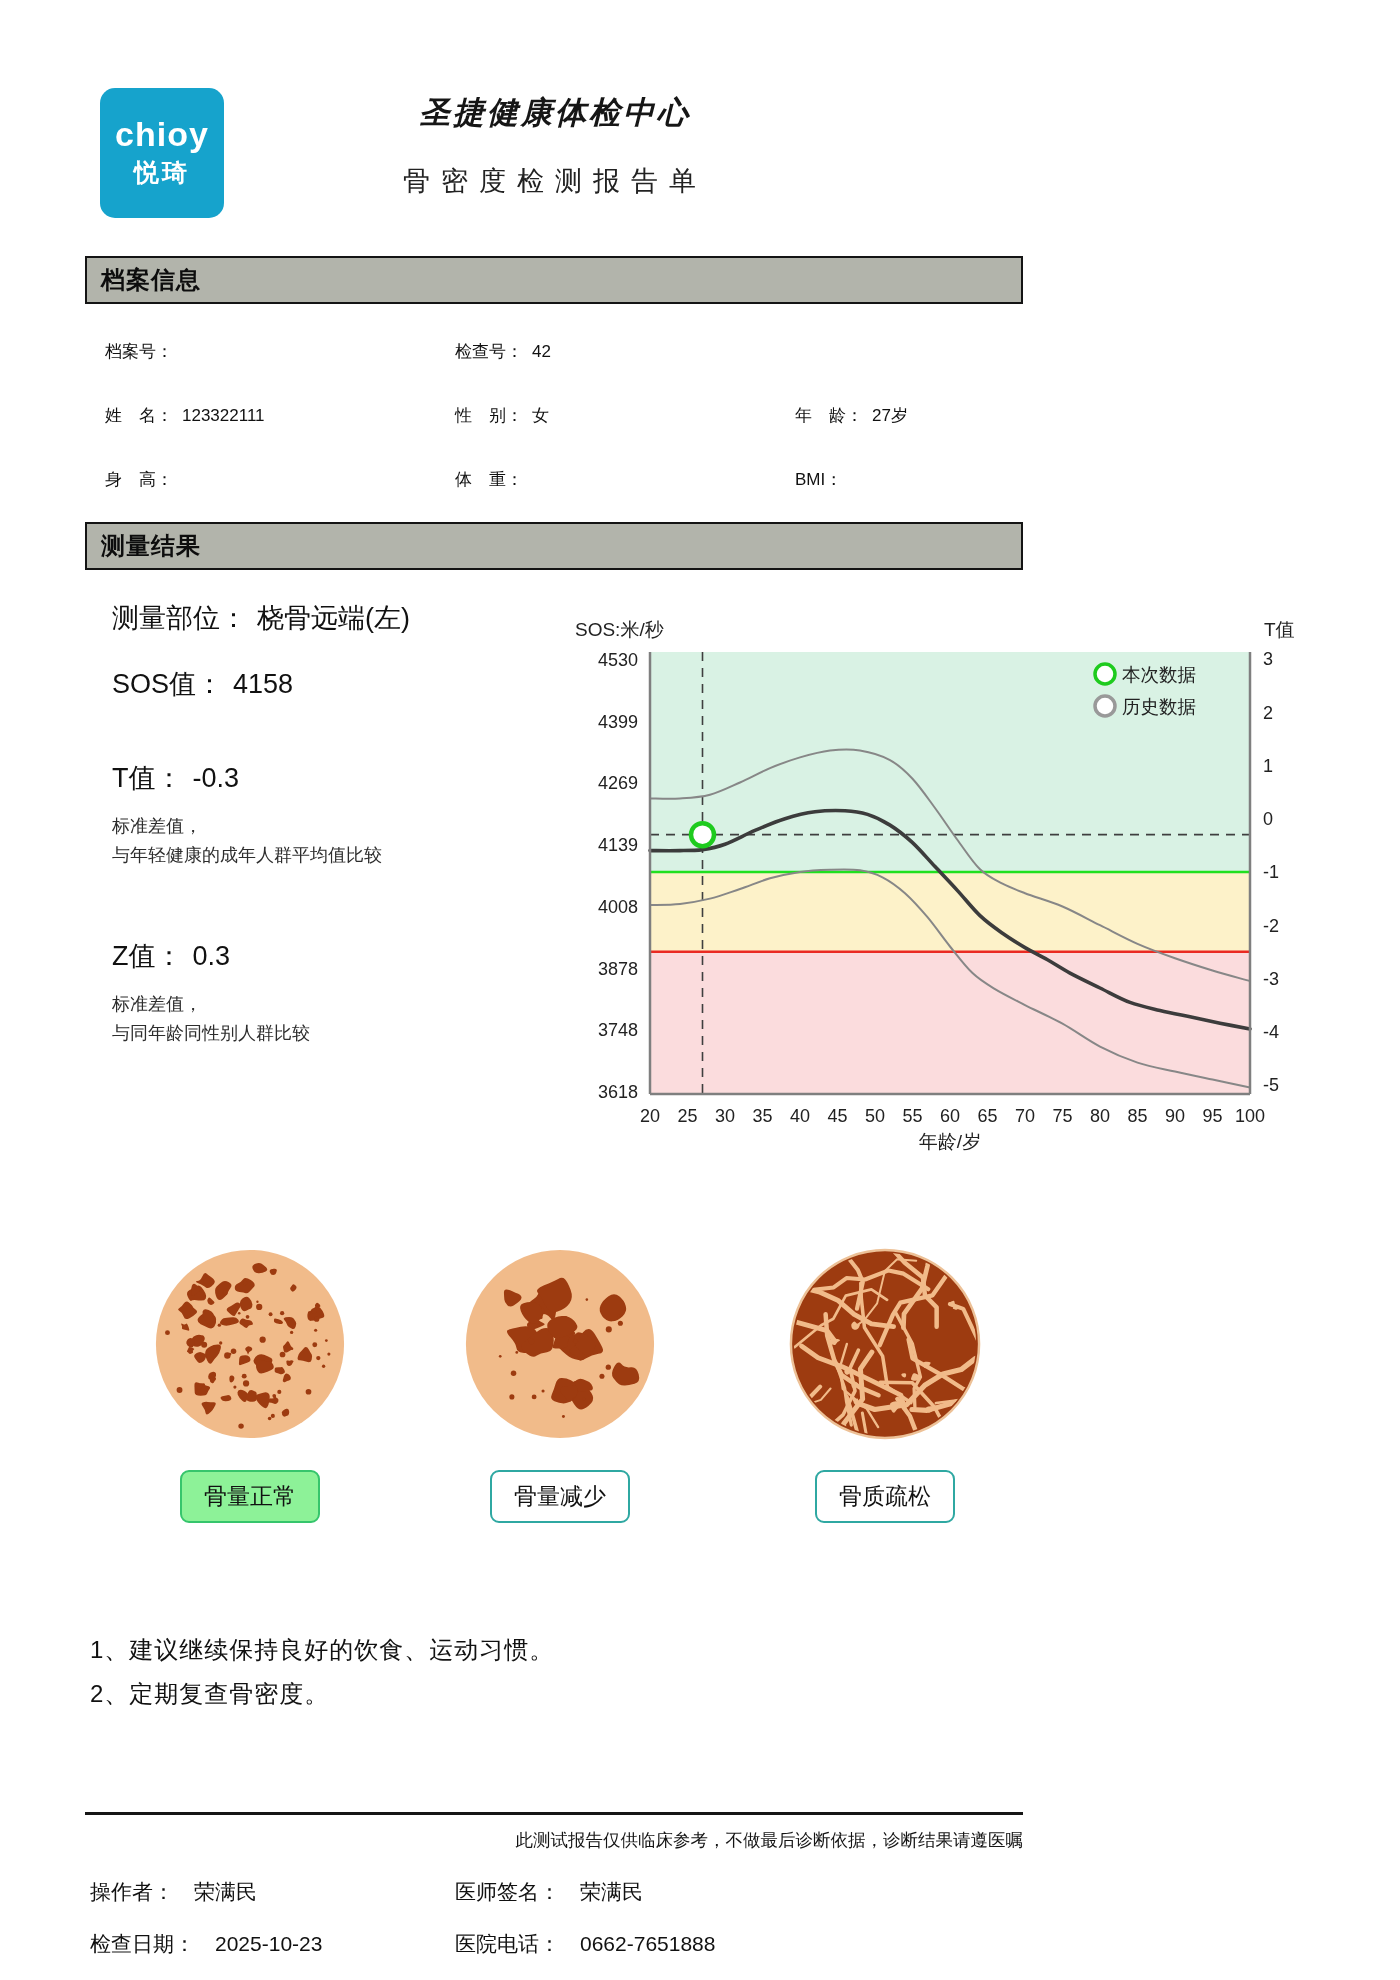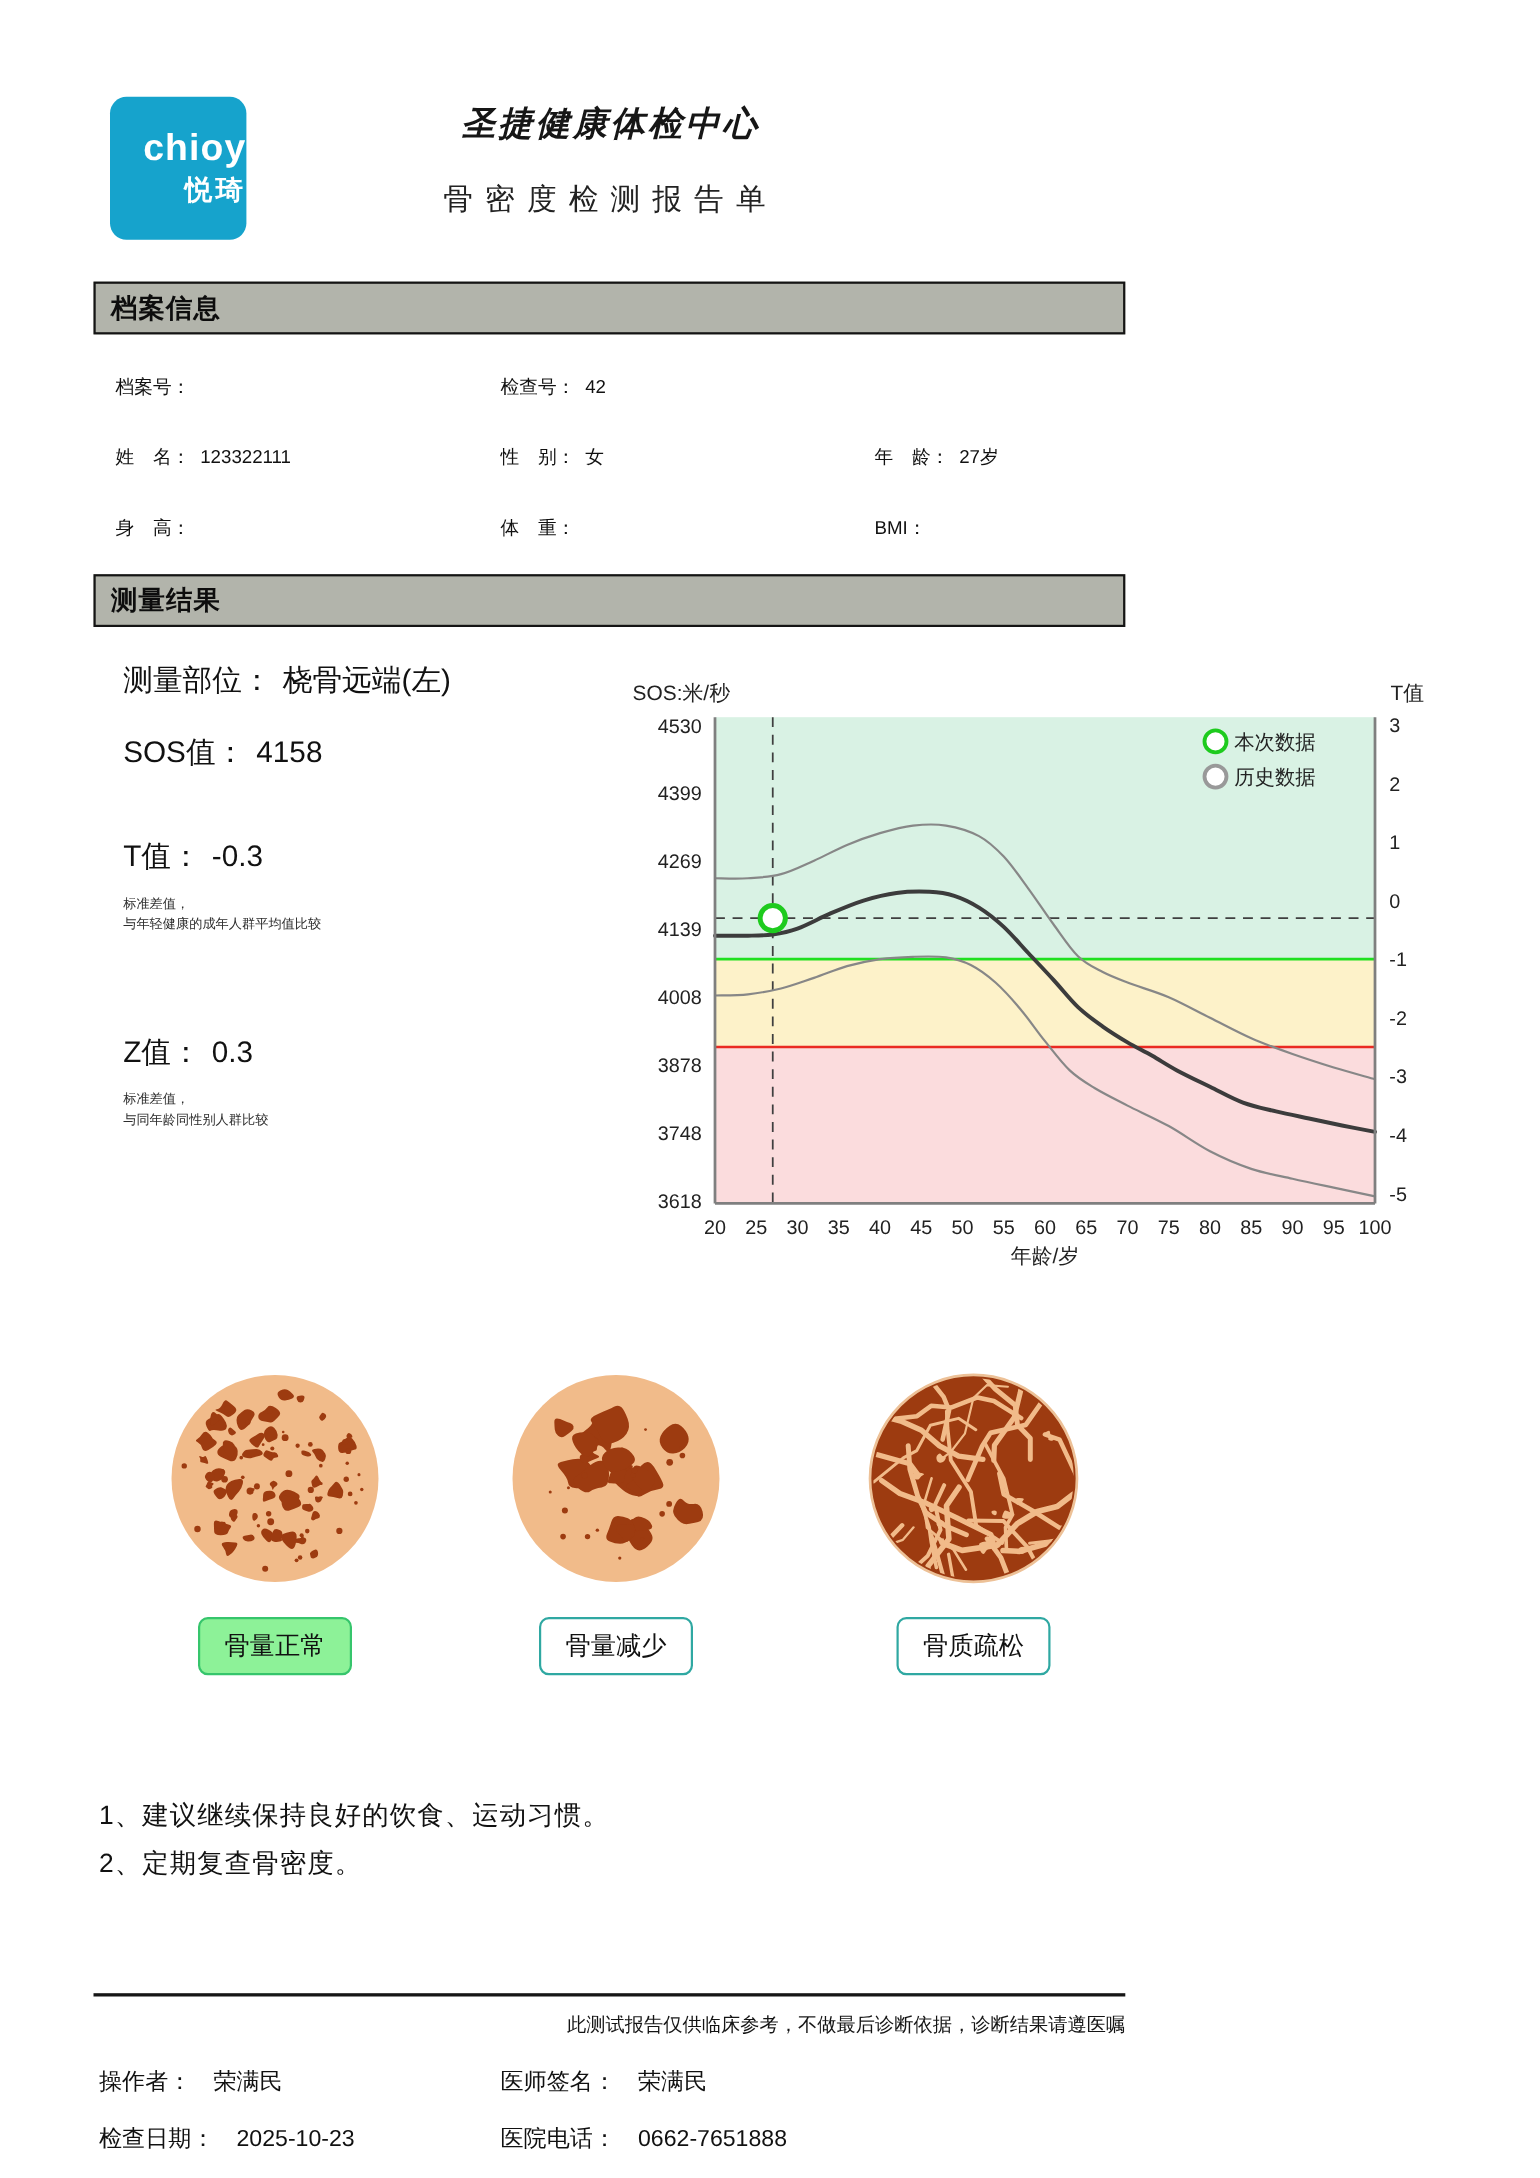--- a/index.html
+++ b/index.html
@@ -1,21 +1,21 @@
 <!DOCTYPE html>
 <html><head>
 <meta charset="utf-8">
 <style>
   html,body{margin:0;padding:0;background:#ffffff;}
   body{font-family:"Liberation Sans","DejaVu Sans",sans-serif;color:#1a1a1a;}
   .page{position:relative;width:1400px;height:1980px;background:#ffffff;overflow:hidden;}
 
   
   .logo{position:absolute;left:100px;top:88px;width:124px;height:130px;background:#16a3cc;
-        border-radius:15px;display:flex;flex-direction:column;align-items:flex-end;justify-content:center;color:#fff;}
+        border-radius:15px;display:flex;flex-direction:column;align-items:center;justify-content:center;color:#fff;}
   .logo .en{font-size:34px;font-weight:bold;letter-spacing:1px;line-height:1.05;}
   .logo .cn{font-size:25px;font-weight:bold;margin-top:4px;letter-spacing:3px;}
   .title{position:absolute;left:85px;top:92px;width:940px;text-align:center;
          font-size:31px;font-weight:600;letter-spacing:3px;color:#161616;font-style:italic;}
   .subtitle{position:absolute;left:85px;top:163px;width:940px;text-align:center;
             font-size:27px;font-weight:500;letter-spacing:11px;color:#222;}
 
   
   .section-bar{position:absolute;left:85px;width:938px;height:48px;background:#b2b4ab;
                border:2px solid #141414;box-sizing:border-box;display:flex;align-items:center;
@@ -24,21 +24,21 @@
   #bar-results{top:522px;}
   #bar-conclusion{top:1160px;}
 
   
   .info-cell{position:absolute;font-size:17px;color:#111;white-space:nowrap;}
   .info-cell .val{margin-left:9px;}
 
   
   .m-line{position:absolute;left:112px;font-size:27px;color:#111;white-space:nowrap;}
   .m-line .val{margin-left:10px;}
-  .m-note{position:absolute;left:112px;font-size:12px;line-height:1.6;color:#2d2d2d;}
+  .m-note{position:absolute;left:112px;font-size:18px;line-height:1.6;color:#2d2d2d;}
 
   
   .chart-wrap{position:absolute;left:520px;top:604px;width:800px;height:560px;}
   #chart-svg{font-family:"Liberation Sans","DejaVu Sans",sans-serif;}
 
   
   .bone{position:absolute;top:1246px;width:196px;height:196px;}
   #bone-wrap-0{left:152px;} #bone-wrap-1{left:462px;} #bone-wrap-2{left:787px;}
   .cat{position:absolute;top:1470px;width:240px;text-align:center;}
   #cat-0{left:130px;} #cat-1{left:440px;} #cat-2{left:765px;}

